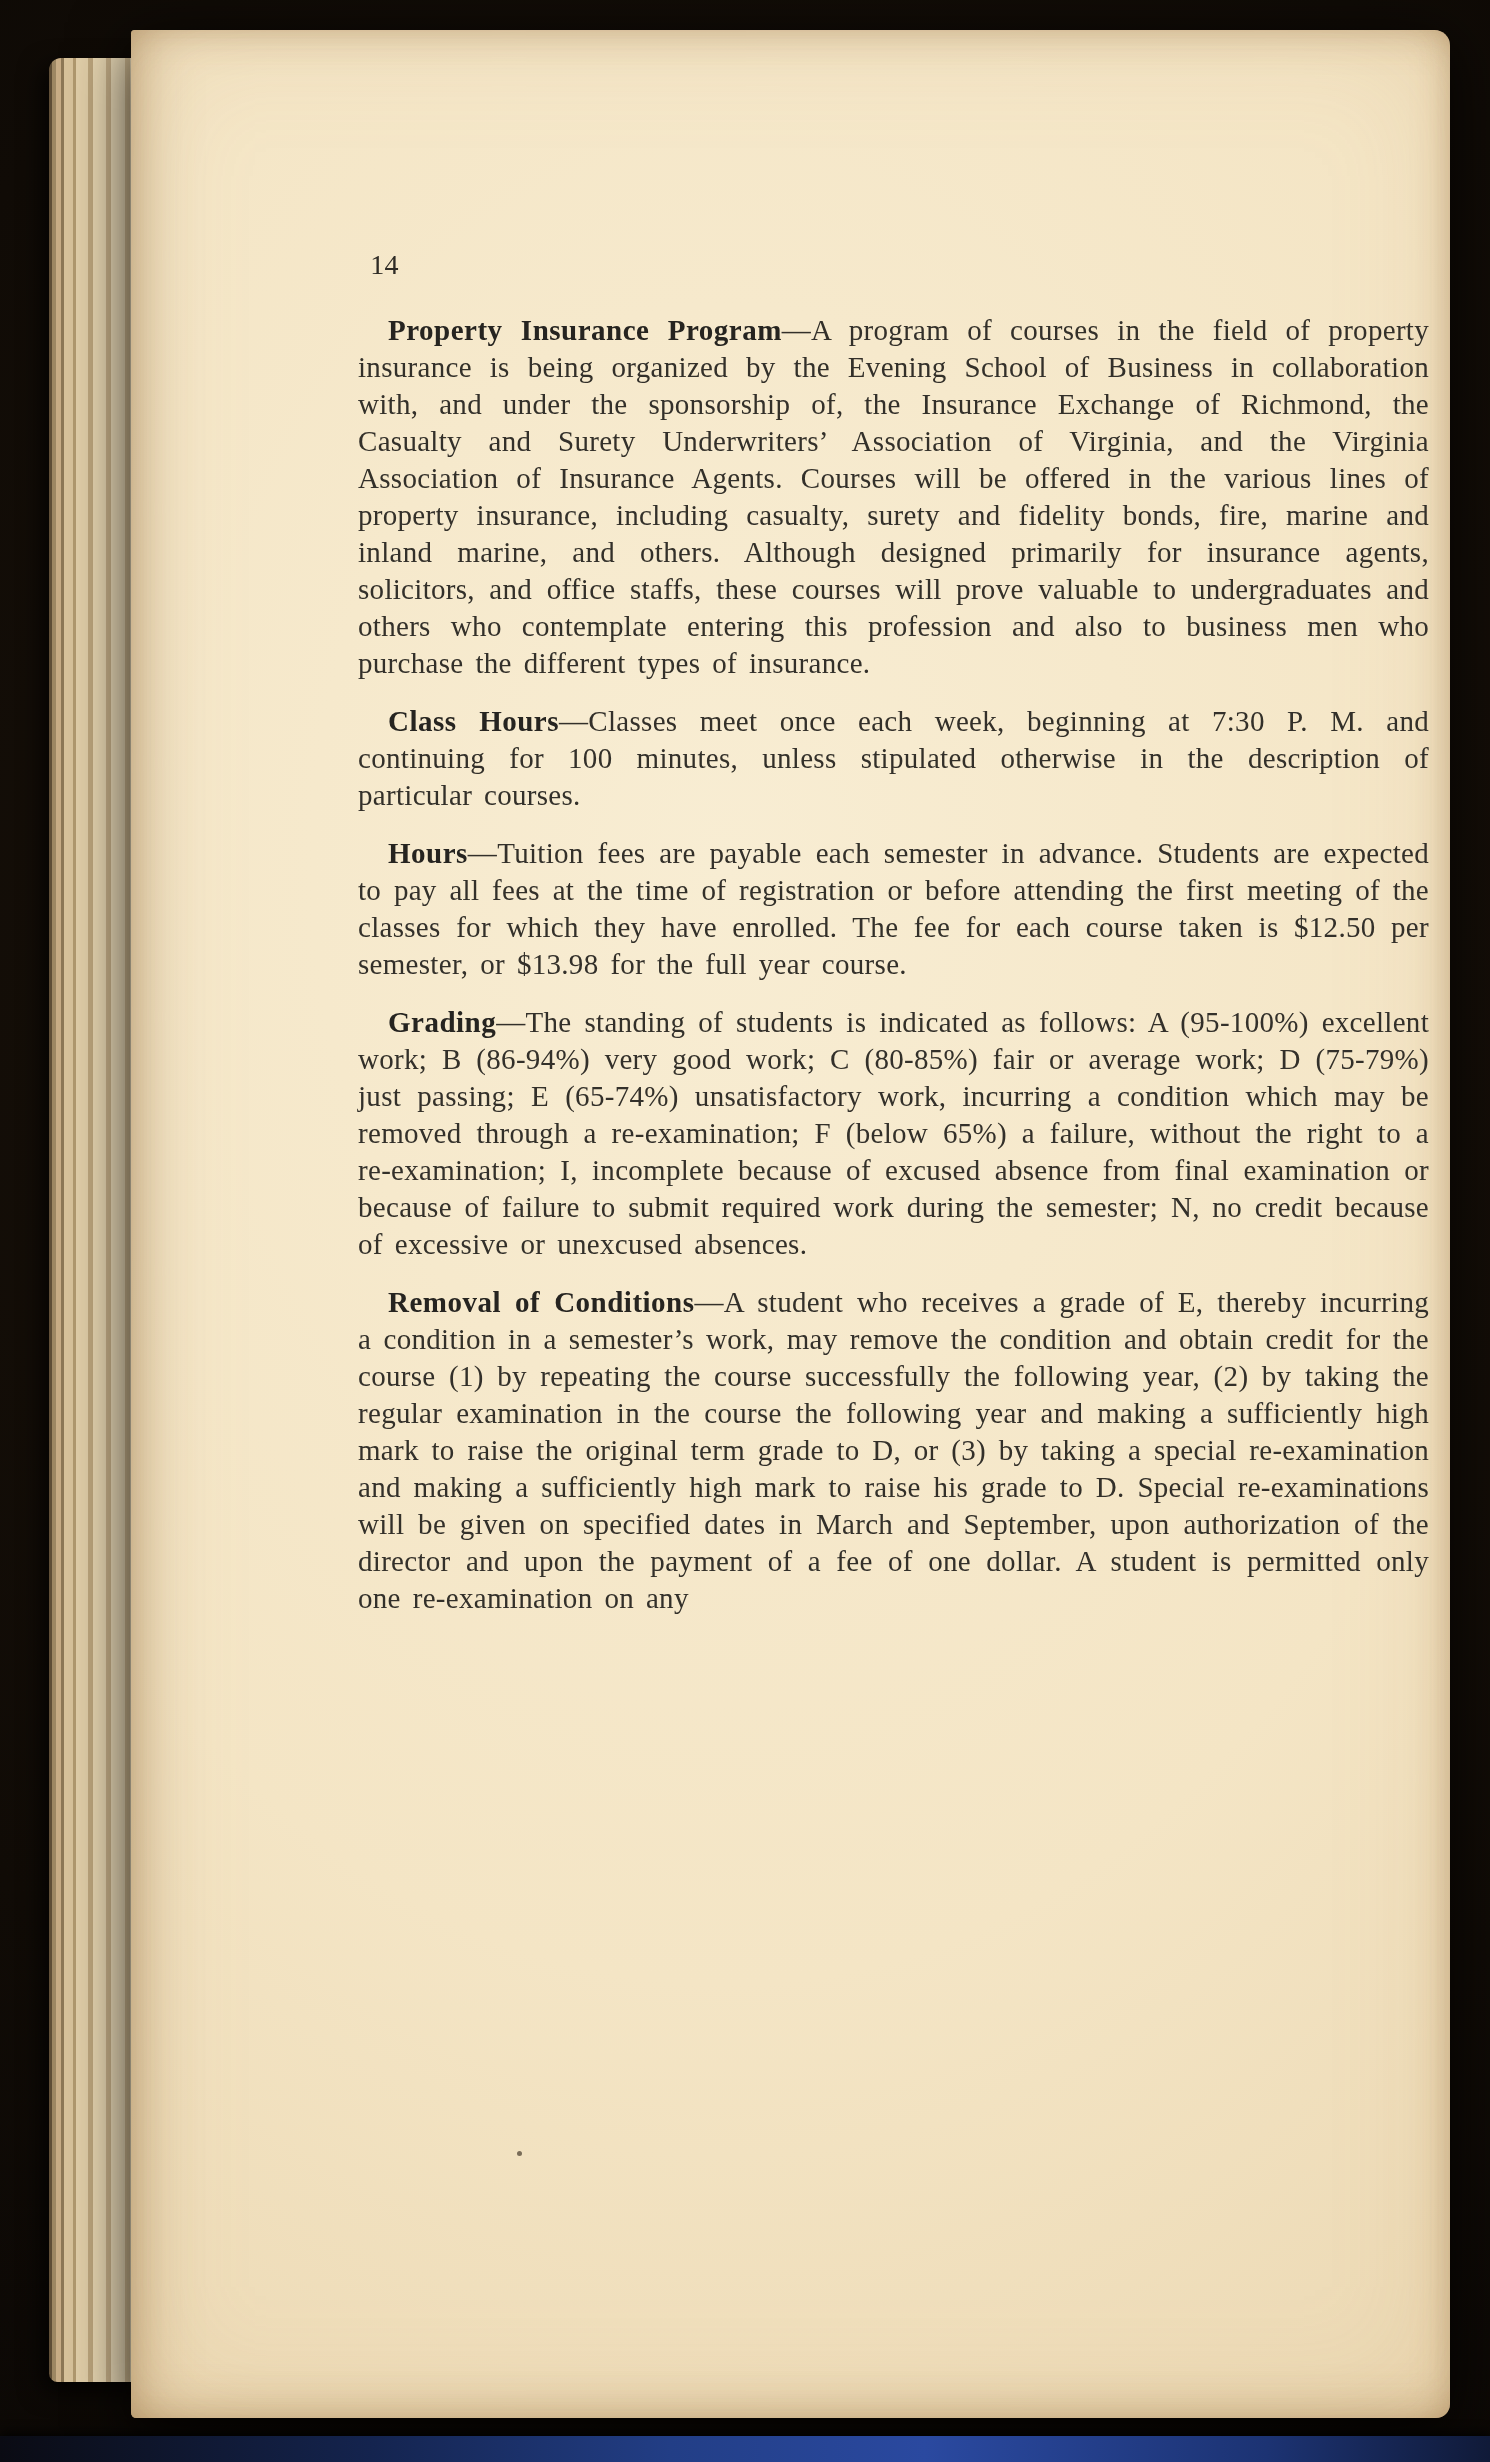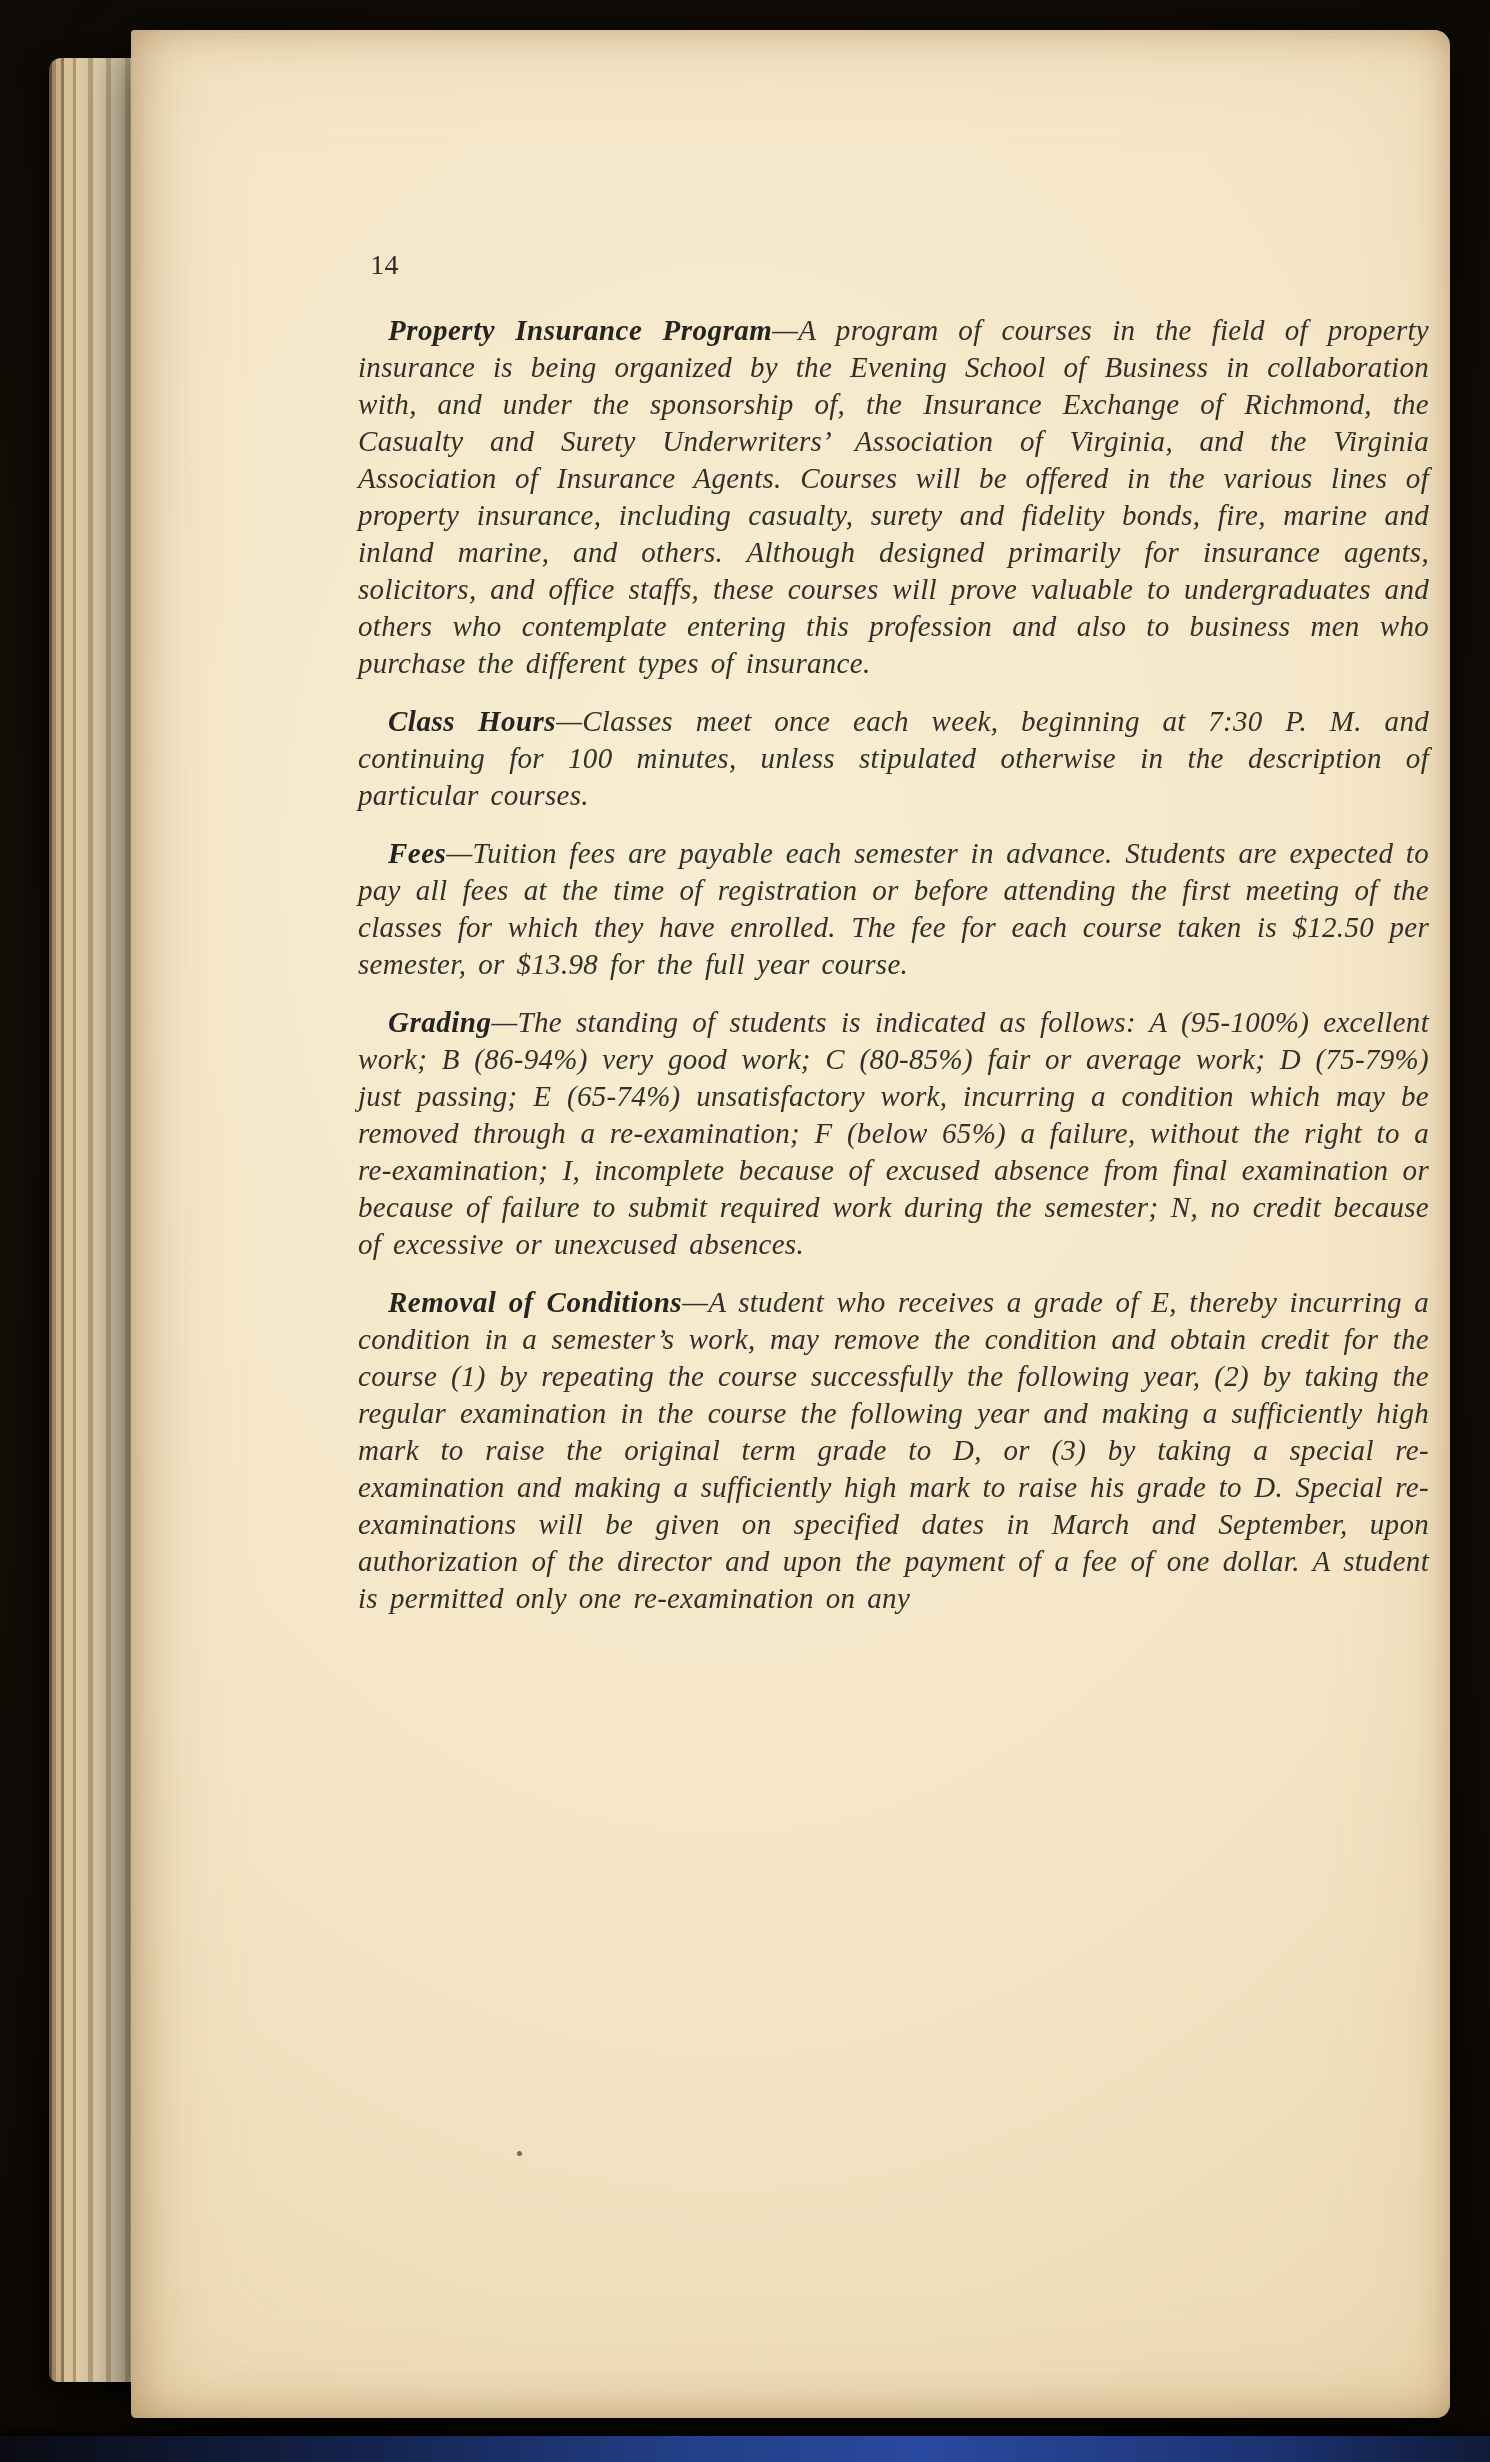--- a/index.html
+++ b/index.html
@@ -93,21 +93,20 @@
     display: inline-block;
     font-variant: small-caps;
     font-size: 28px;
     letter-spacing: 3.1px;
     color: #2f2c26;
     word-spacing: 5.2px;
   }
   p.para {
     margin: 0 0 21px 0;
     text-indent: 30px;
-    font-style: italic;
   }
   p.para .lead {
     font-weight: bold;
     color: #262420;
     letter-spacing: 0.5px;
   }
   h2.section-heading {
     margin: 31px 0 26px 0;
     text-align: center;
     text-indent: 0;
@@ -153,21 +152,21 @@
 
       <header class="running-head">
         <span class="folio">14</span>
       </header>
 
       <p class="para"><strong class="lead">Property Insurance Program</strong><span class="body-text">—A program of courses in the field of property insurance is being organized by the Evening School of Business in collaboration with, and under the sponsorship of, the Insurance Exchange of Richmond, the Casualty and Surety Underwriters’ Association of Virginia, and the Virginia Association of Insurance Agents.  Courses will be offered in the various lines of property insurance, including casualty, surety and fidelity bonds, fire, marine and inland marine, and others.  Although designed primarily for insurance agents, solicitors, and office staffs, these courses will prove valuable to undergraduates and others who contemplate entering this profession and also to business men who purchase the different types of insurance.</span></p>
 
 
       <p class="para"><strong class="lead">Class Hours</strong><span class="body-text">—Classes meet once each week, beginning at 7:30 P. M. and continuing for 100 minutes, unless stipulated otherwise in the description of particular courses.</span></p>
 
-      <p class="para"><strong class="lead">Fees</strong><span class="body-text">—Tuition fees are payable each semester in advance. Students are expected to pay all fees at the time of registration or before attending the first meeting of the classes for which they have enrolled.  The fee for each course taken is $12.50 per semester, or $13.98 for the full year course.</span></p>
+      <p class="para"><strong class="lead">Hours</strong><span class="body-text">—Tuition fees are payable each semester in advance. Students are expected to pay all fees at the time of registration or before attending the first meeting of the classes for which they have enrolled.  The fee for each course taken is $12.50 per semester, or $13.98 for the full year course.</span></p>
 
       <p class="para"><strong class="lead">Grading</strong><span class="body-text">—The standing of students is indicated as follows: A (95-100%) excellent work; B (86-94%) very good work; C (80-85%) fair or average work; D (75-79%) just passing; E (65-74%) unsatisfactory work, incurring a condition which may be removed through a re-examination; F (below 65%) a failure, without the right to a re-examination; I, incomplete because of excused absence from final examination or because of failure to submit required work during the semester; N, no credit because of excessive or unexcused absences.</span></p>
 
       <p class="para"><strong class="lead">Removal of Conditions</strong><span class="body-text">—A student who receives a grade of E, thereby incurring a condition in a semester’s work, may remove the condition and obtain credit for the course (1) by repeating the course successfully the following year, (2) by taking the regular examination in the course the following year and making a sufficiently high mark to raise the original term grade to D, or (3) by taking a special re-examination and making a sufficiently high mark to raise his grade to D.  Special re-examinations will be given on specified dates in March and September, upon authorization of the director and upon the payment of a fee of one dollar.  A student is permitted only one re-examination on any</span></p>
 
       <div class="stray-mark"></div>
     </div>
   </div>
 
   <div class="cover-bottom"></div>

